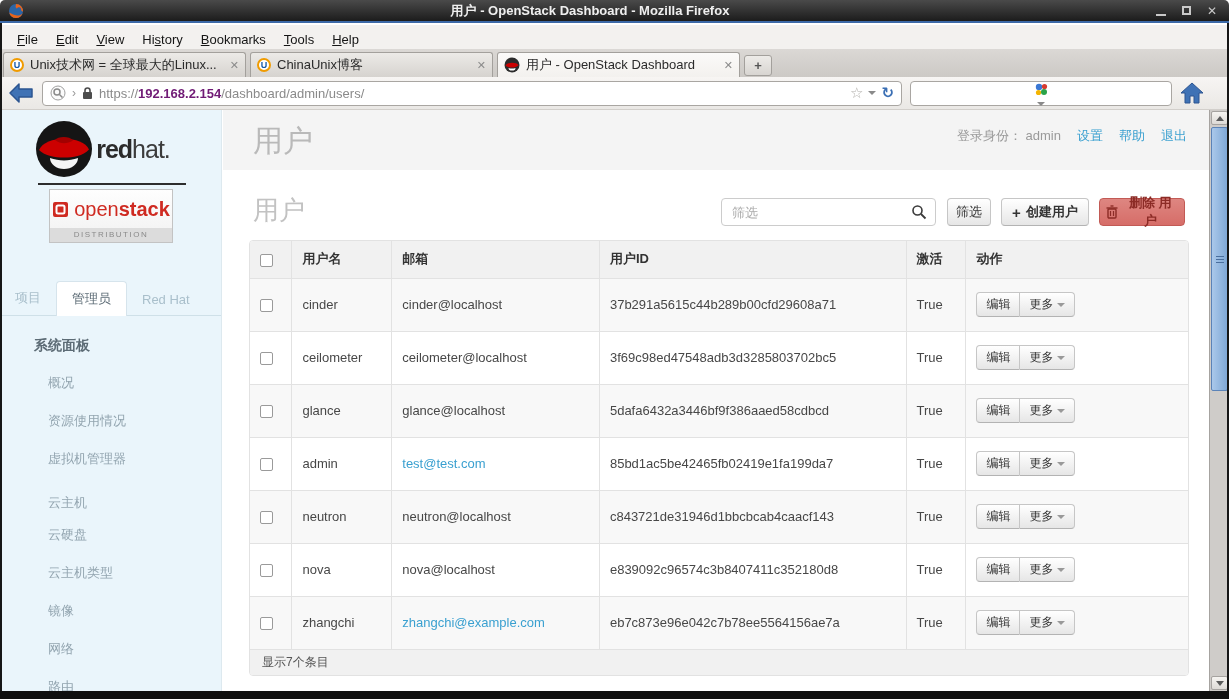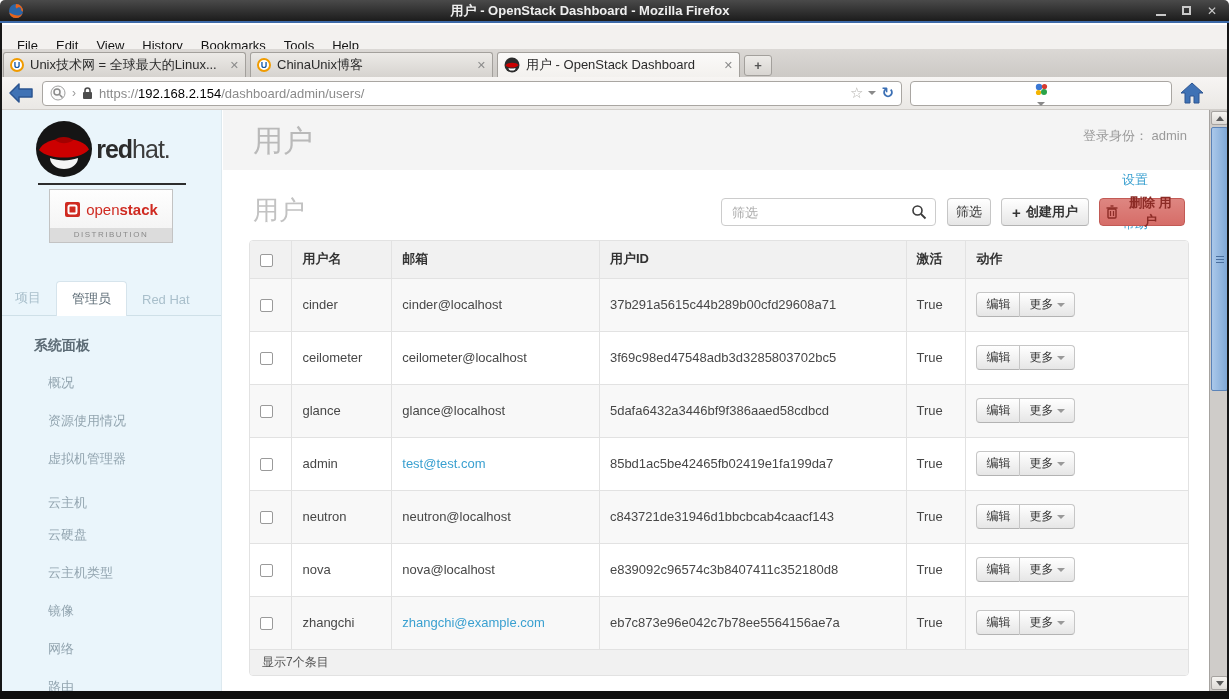--- a/index.html
+++ b/index.html
@@ -9,21 +9,21 @@
   
   .titlebar{position:absolute;top:0;left:0;right:0;height:23px;background:linear-gradient(#4a4a4a,#1c1c1c);
             border-bottom:2px solid #3c69a7;border-radius:5px 5px 0 0;display:flex;align-items:center;padding:0 8px;}
   .titlebar .title{flex:1;text-align:center;color:#efefef;font-weight:bold;font-size:13px;}
   .win-controls{display:flex;gap:16px;align-items:center;margin-right:4px;}
   .wc-min{width:10px;height:2px;background:#c9c9c9;margin-top:8px;}
   .wc-max{width:9px;height:9px;border:2px solid #c9c9c9;}
   .wc-close{color:#c9c9c9;font-size:12px;font-weight:bold;line-height:1;}
   
   .menubar{position:absolute;top:25px;left:0;right:0;height:28px;background:#f3f1ef;display:flex;
-           align-items:flex-end;padding-left:8px;font-size:13px;color:#151515;}
+           align-items:center;padding-left:8px;font-size:13px;color:#151515;}
   .menu-item{padding:0 9px;}
   .accel{text-decoration:underline;}
   
   .tabbar{position:absolute;top:49px;left:0;right:0;height:28px;background:linear-gradient(#dbd8d5,#ccc9c5);
           display:flex;align-items:flex-end;padding-left:3px;}
   .tab{width:243px;height:25px;margin-right:4px;display:flex;align-items:center;gap:6px;padding:0 6px;
        background:linear-gradient(#eceae7,#d6d3cf);border:1px solid #a3a09c;border-bottom:none;
        border-radius:3px 3px 0 0;font-size:13px;color:#2b2b2b;}
   .tab.active{background:linear-gradient(#fbfaf9,#f3f1ee);}
   .tab .tab-label{flex:1;white-space:nowrap;overflow:hidden;}
@@ -33,57 +33,57 @@
   .newtab{width:28px;height:21px;margin-bottom:1px;border:1px solid #a3a09c;border-radius:3px;
           background:linear-gradient(#edebe8,#d8d5d1);display:flex;align-items:center;justify-content:center;
           color:#555;font-size:13px;font-weight:bold;}
   
   .navbar{position:absolute;top:77px;left:0;right:0;height:33px;background:linear-gradient(#f7f5f3,#eae8e5);
           border-bottom:1px solid #d2cfcb;display:flex;align-items:center;padding:0 8px;gap:8px;}
   .urlbar{width:860px;height:25px;background:#fff;border:1px solid #a9a6a2;border-radius:4px;
           display:flex;align-items:center;padding:0 7px;gap:6px;font-size:13px;}
   .url-chevron{color:#9a9a9a;font-size:12px;}
   .url-scheme,.url-path{color:#8a8a8a;}
-  .url-host{color:#000000;font-weight:normal;text-align:center;}
+  .url-host{color:#701a75;font-weight:bold;text-align:center;}
   .urlbar-right{margin-left:auto;display:flex;align-items:center;gap:5px;}
   .star{color:#b3b0ac;font-size:15px;}
   .caret{display:inline-block;width:0;height:0;border-left:4px solid transparent;border-right:4px solid transparent;
          border-top:4px solid #8a8a8a;}
   .reload{color:#3b6fb4;font-size:15px;font-weight:bold;}
   .searchbox{width:262px;height:25px;background:#fff;border:1px solid #a9a6a2;border-radius:4px;
              display:flex;align-items:center;padding:0 7px;gap:5px;flex-direction:column;}
   .searchbox input{border:none;outline:none;flex:1;min-width:0;font-size:13px;color:#666;background:transparent;
                    font-family:"Liberation Sans","DejaVu Sans",sans-serif;}
   .searchbox input::placeholder{color:#a8a8a8;}
   
   .content{position:absolute;top:110px;left:0;right:0;bottom:8px;background:#fff;}
   .sidebar{position:absolute;left:0;top:0;bottom:0;width:222px;background:#eaf5fb;border-right:1px solid #dde9ef;}
   .rh-logo{position:absolute;top:10px;left:0;right:16px;display:flex;justify-content:center;align-items:center;gap:3px;}
   .rh-text{font-size:25px;color:#3c3c3c;letter-spacing:-1px;}
   .rh-text b{color:#2b2b2b;}
   .sb-divider{position:absolute;top:73px;left:38px;width:148px;border-top:2px solid #2d2d2d;}
   .os-badge{position:absolute;top:79px;left:49px;width:124px;height:54px;border:1px solid #c3c3c3;
             background:linear-gradient(#fefefe,#f1f1f1);}
   .os-row{display:flex;align-items:center;justify-content:center;gap:5px;height:38px;}
-  .os-text{font-size:15px;color:#cf2a21;}
+  .os-text{font-size:20px;color:#cf2a21;}
   .os-text b{color:#cf2a21;}
   .os-dist{height:14px;background:#dcdcdc;color:#8a8a8a;font-size:8px;letter-spacing:1.5px;
            text-align:center;line-height:14px;}
   .side-tabs{position:absolute;top:172px;left:0;right:0;height:34px;border-bottom:1px solid #cfe0e8;
              display:flex;align-items:flex-end;font-size:13px;}
   .side-tab{padding:8px 15px;color:#a9bfcb;}
   .side-tab.active{background:#fff;border:1px solid #d6e4ec;border-bottom:none;border-radius:4px 4px 0 0;
                    color:#5c6b75;margin-bottom:-1px;}
   .panel-title{position:absolute;top:227px;left:34px;font-size:14px;font-weight:bold;color:#5c6b75;}
   .side-item{position:absolute;left:48px;font-size:13px;color:#93a5b0;}
   
   .main{position:absolute;left:223px;right:20px;top:0;bottom:0;background:#fff;overflow:hidden;}
   .main-header{position:absolute;top:0;left:0;right:0;height:60px;background:#f4f4f4;}
   .page-title{position:absolute;left:30px;top:11px;font-size:30px;color:#b9b9b9;font-weight:normal;margin:0;}
-  .session{position:absolute;top:17px;right:22px;font-size:13px;color:#9a9a9a;display:flex;gap:26px;align-items:center;flex-direction:column;}
+  .session{position:absolute;top:17px;right:22px;font-size:13px;color:#9a9a9a;display:flex;gap:16px;align-items:center;}
   .session .who b{font-weight:normal;color:#9a9a9a;}
   .hlink{color:#3aa0d0;text-decoration:none;}
   .section-title{position:absolute;left:30px;top:83px;font-size:26px;color:#c2c2c2;font-weight:normal;margin:0;}
   .filter-wrap{position:absolute;left:498px;top:88px;width:215px;height:28px;border:1px solid #cccccc;
                border-radius:4px;background:#fff;display:flex;align-items:center;padding:0 8px;}
   .filter-wrap input{border:none;outline:none;flex:1;min-width:0;font-size:13px;color:#555;
                      font-family:"Liberation Sans","DejaVu Sans",sans-serif;}
   .filter-wrap input::placeholder{color:#aaa;}
   .btn{height:28px;background:linear-gradient(#ffffff,#e6e6e6);border:1px solid #c6c6c6;border-bottom-color:#b3b3b3;
        border-radius:4px;color:#333;font-size:13px;display:flex;align-items:center;justify-content:center;gap:5px;

